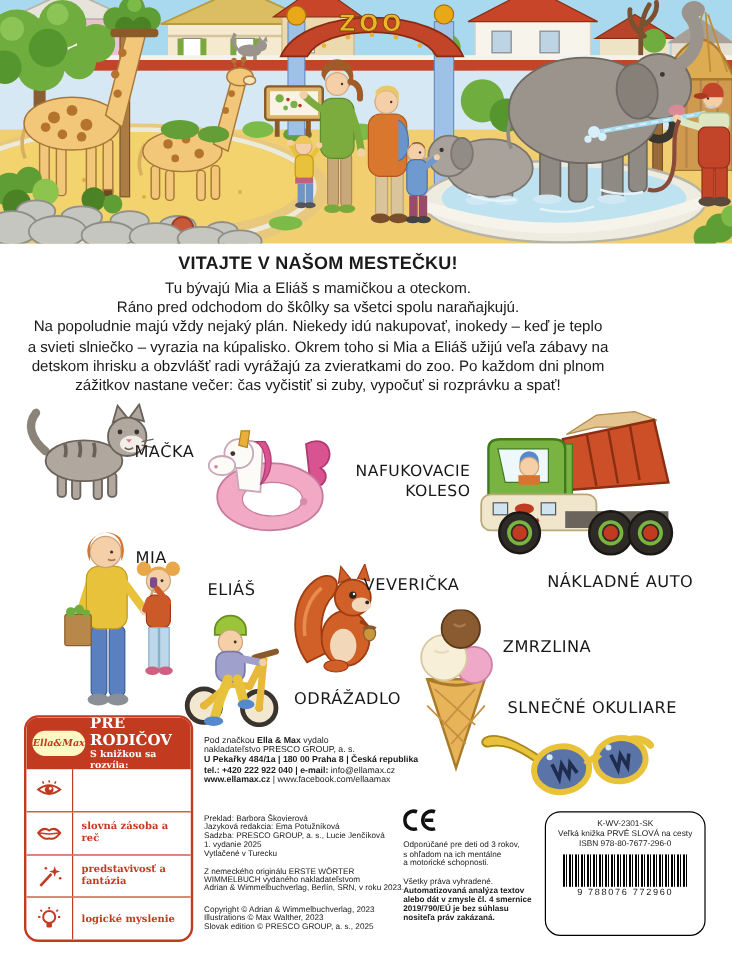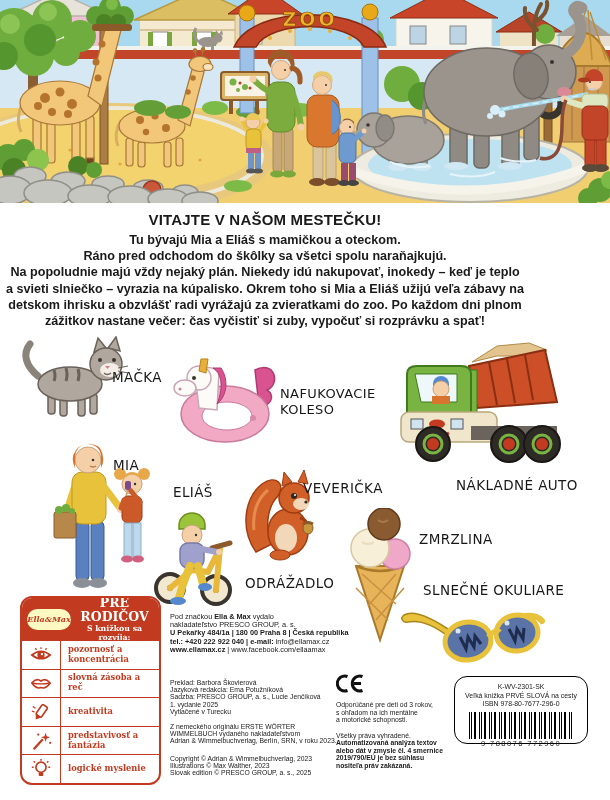--- a/index.html
+++ b/index.html
@@ -3,57 +3,57 @@
 <meta charset="utf-8">
 <style>
   html,body{margin:0;padding:0;background:#888;}
   .page{position:relative;width:610px;height:800px;background:#ffffff;overflow:hidden;
         font-family:"Liberation Sans",sans-serif;color:#1a1a1a;margin:0 auto;}
   .scene{position:absolute;left:0;top:0;width:610px;height:203px;display:block;}
 
   
   .intro{position:absolute;left:0;top:211px;width:530px;text-align:center;}
   .intro-title{font-size:15px;font-weight:bold;letter-spacing:.2px;margin-bottom:4px;}
-  .intro-line{font-size:12.6px;line-height:16.2px;font-weight:bold;}
+  .intro-line{font-size:12.6px;line-height:16.2px;}
 
   
   .item-svg{position:absolute;display:block;}
   .item-label{position:absolute;font-family:"DejaVu Sans",sans-serif;font-weight:normal;
               font-size:13.5px;letter-spacing:.4px;color:#181818;white-space:nowrap;}
-  .item-label.two-line{white-space:normal;text-align:left;line-height:1.25;font-size:13px;}
+  .item-label.two-line{white-space:normal;text-align:right;line-height:1.25;font-size:13px;}
 
   
   .pbox{position:absolute;left:20px;top:596px;width:141px;height:189px;background:#fff;
         border:2.5px solid #c23a1f;border-radius:12px;overflow:hidden;box-sizing:border-box;
         display:flex;flex-direction:column;}
   .pb-head{background:#c23a1f;display:flex;align-items:center;gap:4px;padding:4px 5px;height:42px;box-sizing:border-box;}
   .pb-logo{background:#fef9c3;border-radius:11px;min-width:44px;height:21px;display:flex;align-items:center;justify-content:center;
            color:#c23a1f;font-family:"DejaVu Serif",serif;font-style:italic;font-weight:bold;font-size:8px;}
-  .pb-head-tx{flex:1;text-align:center;color:#fff;font-family:"DejaVu Serif",serif;}
+  .pb-head-tx{flex:1;color:#fff;font-family:"DejaVu Serif",serif;}
   .pb-title{font-size:12.5px;font-weight:bold;line-height:1.1;}
   .pb-sub{font-size:7.8px;font-weight:bold;}
   .pb-rows{flex:1;display:flex;flex-direction:column;}
   .pb-row{flex:1;display:flex;border-top:1.5px solid #c23a1f;}
   .pb-ic{width:38px;display:flex;align-items:center;justify-content:center;border-right:1.5px solid #c23a1f;}
   .pb-lb{flex:1;display:flex;align-items:center;padding:2px 3px 2px 7px;color:#c23a1f;font-weight:bold;
          font-size:8.3px;line-height:1.2;font-family:"DejaVu Serif",serif;}
 
   
   .col-info{position:absolute;left:170px;top:613px;width:200px;}
   .blk-publisher{font-size:7.3px;line-height:8.2px;}
   .blk-credits{margin-top:25px;font-size:6.8px;line-height:7.2px;}
   .blk-origin{margin-top:8px;font-size:6.8px;line-height:7.2px;}
   .blk-copy{margin-top:10px;font-size:6.8px;line-height:7.2px;}
   .b{font-weight:bold;}
 
   .col-notice{position:absolute;left:336px;top:674px;width:110px;font-size:6.8px;line-height:7.5px;}
   .ce{display:block;margin:0 0 8px 0;}
   .rights{margin-top:8px;}
 
-  .barcode-box{position:absolute;left:454px;top:676px;width:134px;height:68px;background:#fff;
+  .barcode-box{position:absolute;left:454px;top:676px;width:134px;height:104px;background:#fff;
                border:1.6px solid #000;border-radius:13px;box-sizing:border-box;text-align:center;
                padding-top:6px;font-size:6.9px;line-height:8.6px;}
   .bars{width:104px;height:27px;margin:3px auto 0;
         background:repeating-linear-gradient(90deg,#000 0px,#000 1.5px,#fff 1.5px,#fff 2.5px,#000 2.5px,#000 3.1px,#fff 3.1px,#fff 5px,#000 5px,#000 6.8px,#fff 6.8px,#fff 7.6px,#000 7.6px,#000 8.2px,#fff 8.2px,#fff 10px);}
   .digits{font-size:7.6px;letter-spacing:1.4px;margin-top:1px;}
 </style>
 </head>
 <body>
 
 <div class="page">
@@ -591,42 +591,29 @@
     <div class="pb-rows">
       <div class="pb-row">
         <div class="pb-ic">
           <svg width="22" height="20" viewBox="0 0 24 20">
             <path d="M2,10 Q12,2 22,10 Q12,18 2,10 Z" stroke="#c23a1f" stroke-width="1.8" fill="none"></path>
             <circle cx="12" cy="10" r="4" fill="#c23a1f"></circle>
               <circle cx="13" cy="9" r="1.3" fill="#fff"></circle>
             <path d="M7,4.5 L6,2.5 M12,3.5 L12,1.5 M17,4.5 L18,2.5" stroke="#c23a1f" stroke-width="1.4"></path>
           </svg>
         </div>
-        <div class="pb-lb">pozornosť a koncentrácia</div>
       </div>
       <div class="pb-row">
         <div class="pb-ic">
           <svg width="22" height="18" viewBox="0 0 24 18">
             <path d="M2,9 Q7,3 12,7 Q17,3 22,9 Q17,16 12,14 Q7,16 2,9 Z" stroke="#c23a1f" stroke-width="1.8" fill="none"></path>
             <path d="M2,9 Q12,11 22,9" stroke="#c23a1f" stroke-width="1.4" fill="none"></path>
           </svg>
         </div>
         <div class="pb-lb">slovná zásoba a reč</div>
-      </div>
-      <div class="pb-row">
-        <div class="pb-ic">
-          <svg width="22" height="22" viewBox="0 0 24 24">
-            <g transform="rotate(35 12 12)">
-              <rect x="8.5" y="4" width="7" height="13" rx="1.5" stroke="#c23a1f" stroke-width="1.8" fill="none"></rect>
-              <polygon points="8.5,17 15.5,17 12,22" fill="#c23a1f"></polygon>
-            </g>
-            <path d="M3,6 L6,8 M2,11 L5,12" stroke="#c23a1f" stroke-width="1.4"></path>
-          </svg>
-        </div>
-        <div class="pb-lb">kreativita</div>
       </div>
       <div class="pb-row">
         <div class="pb-ic">
           <svg width="22" height="22" viewBox="0 0 24 24">
             <line x1="4" y1="21" x2="14" y2="10" stroke="#c23a1f" stroke-width="2.4"></line>
             <path d="M17,3 L18.2,6.8 L22,8 L18.2,9.2 L17,13 L15.8,9.2 L12,8 L15.8,6.8 Z" fill="#c23a1f"></path>
             <circle cx="9" cy="5" r="1.2" fill="#c23a1f"></circle>
               <circle cx="22" cy="14" r="1.2" fill="#c23a1f"></circle>
           </svg>
         </div>

